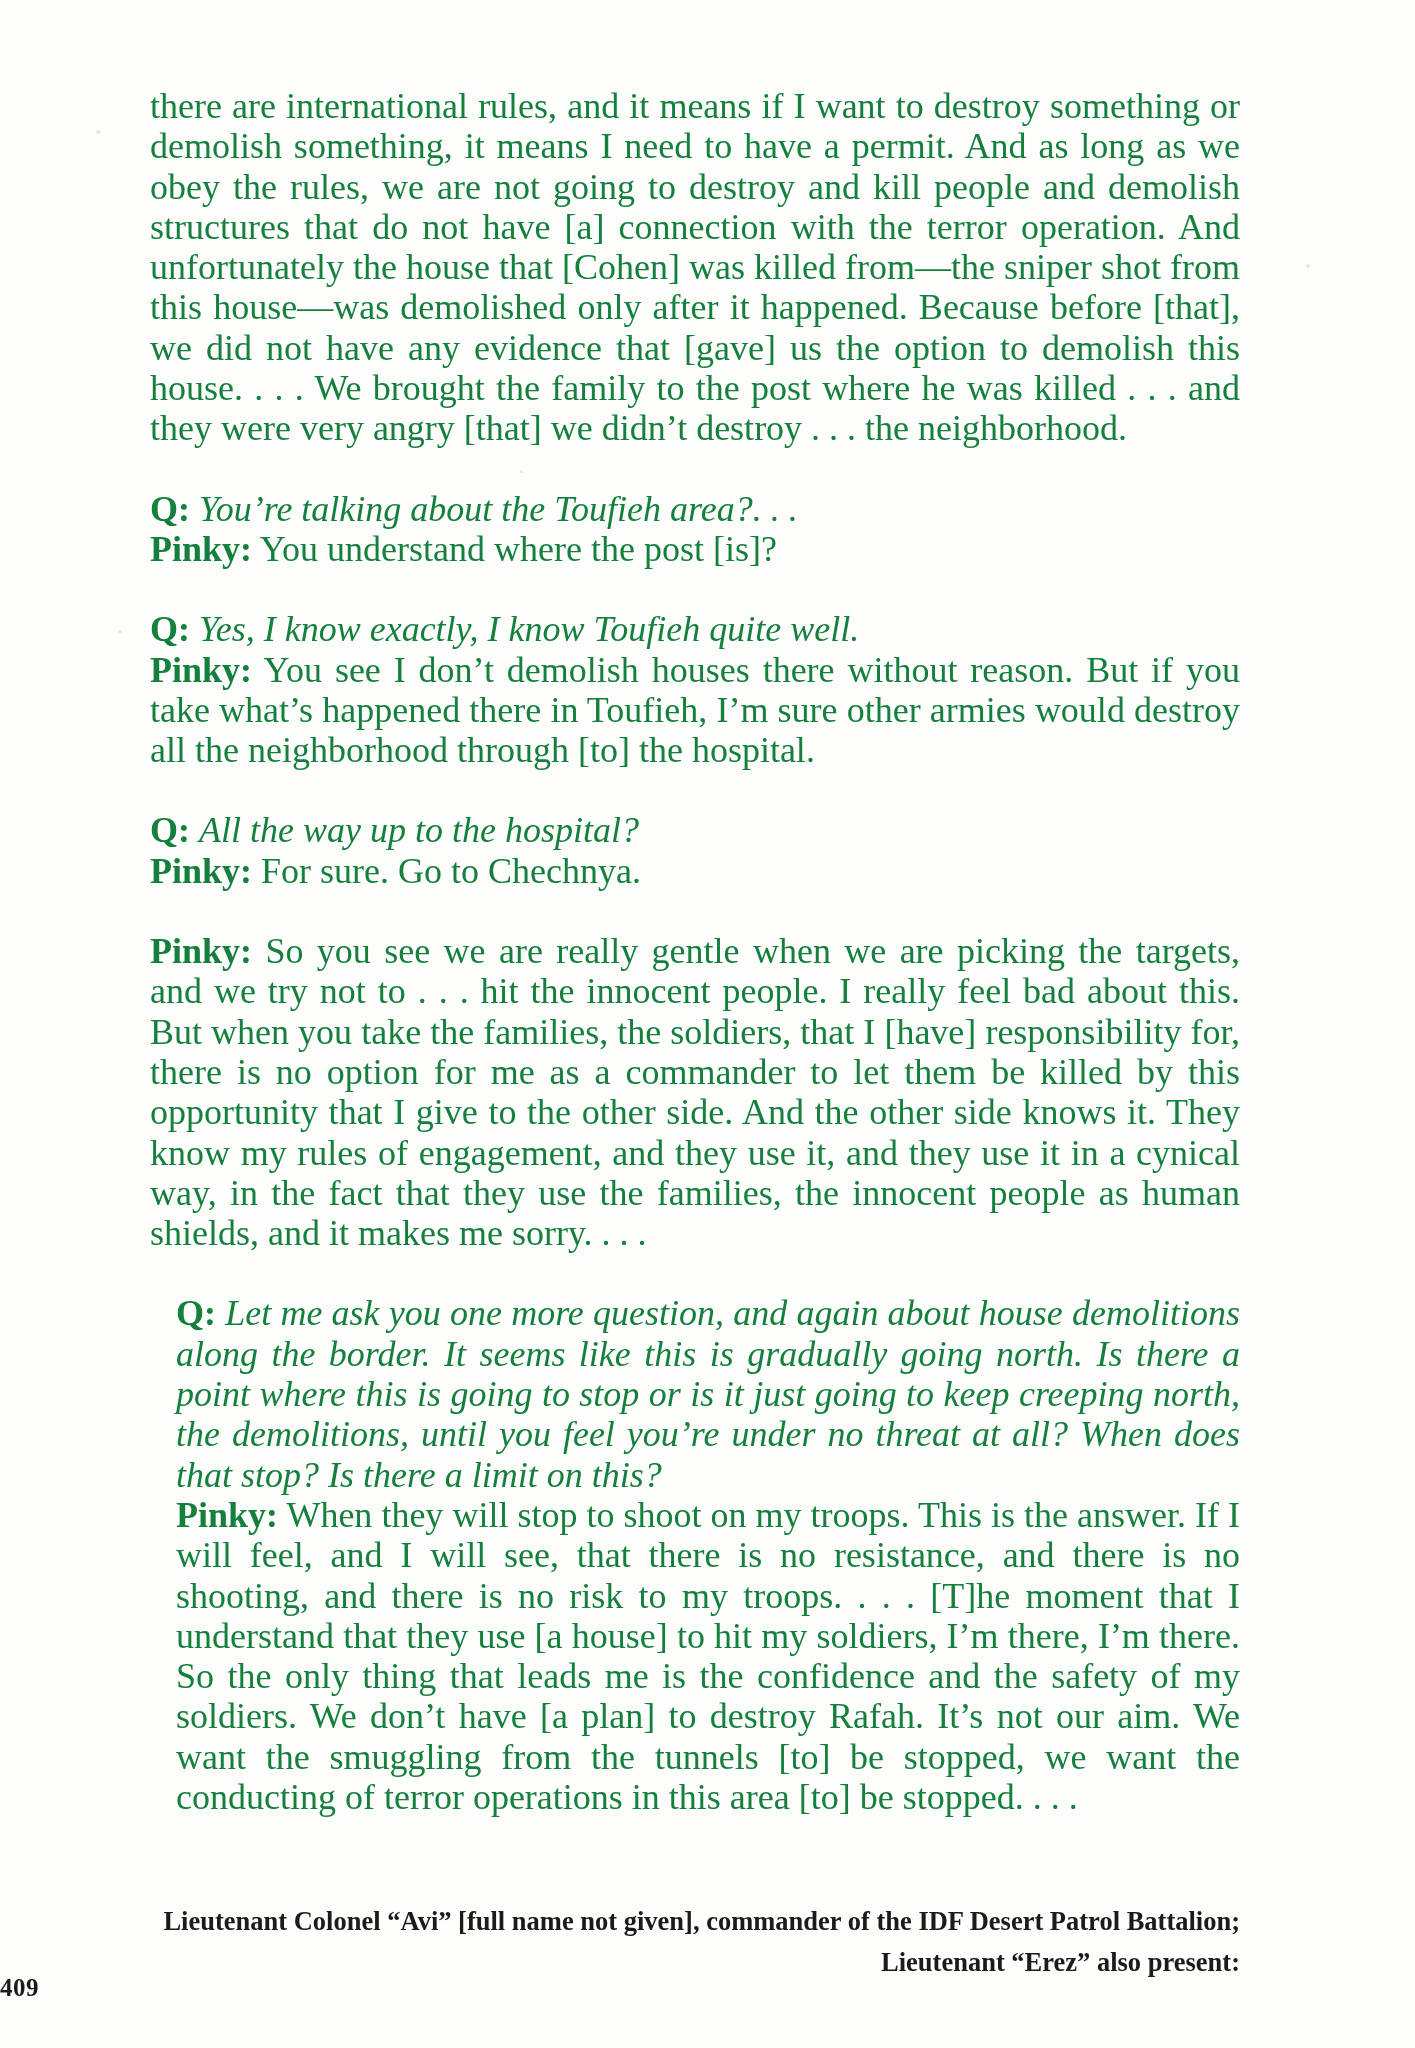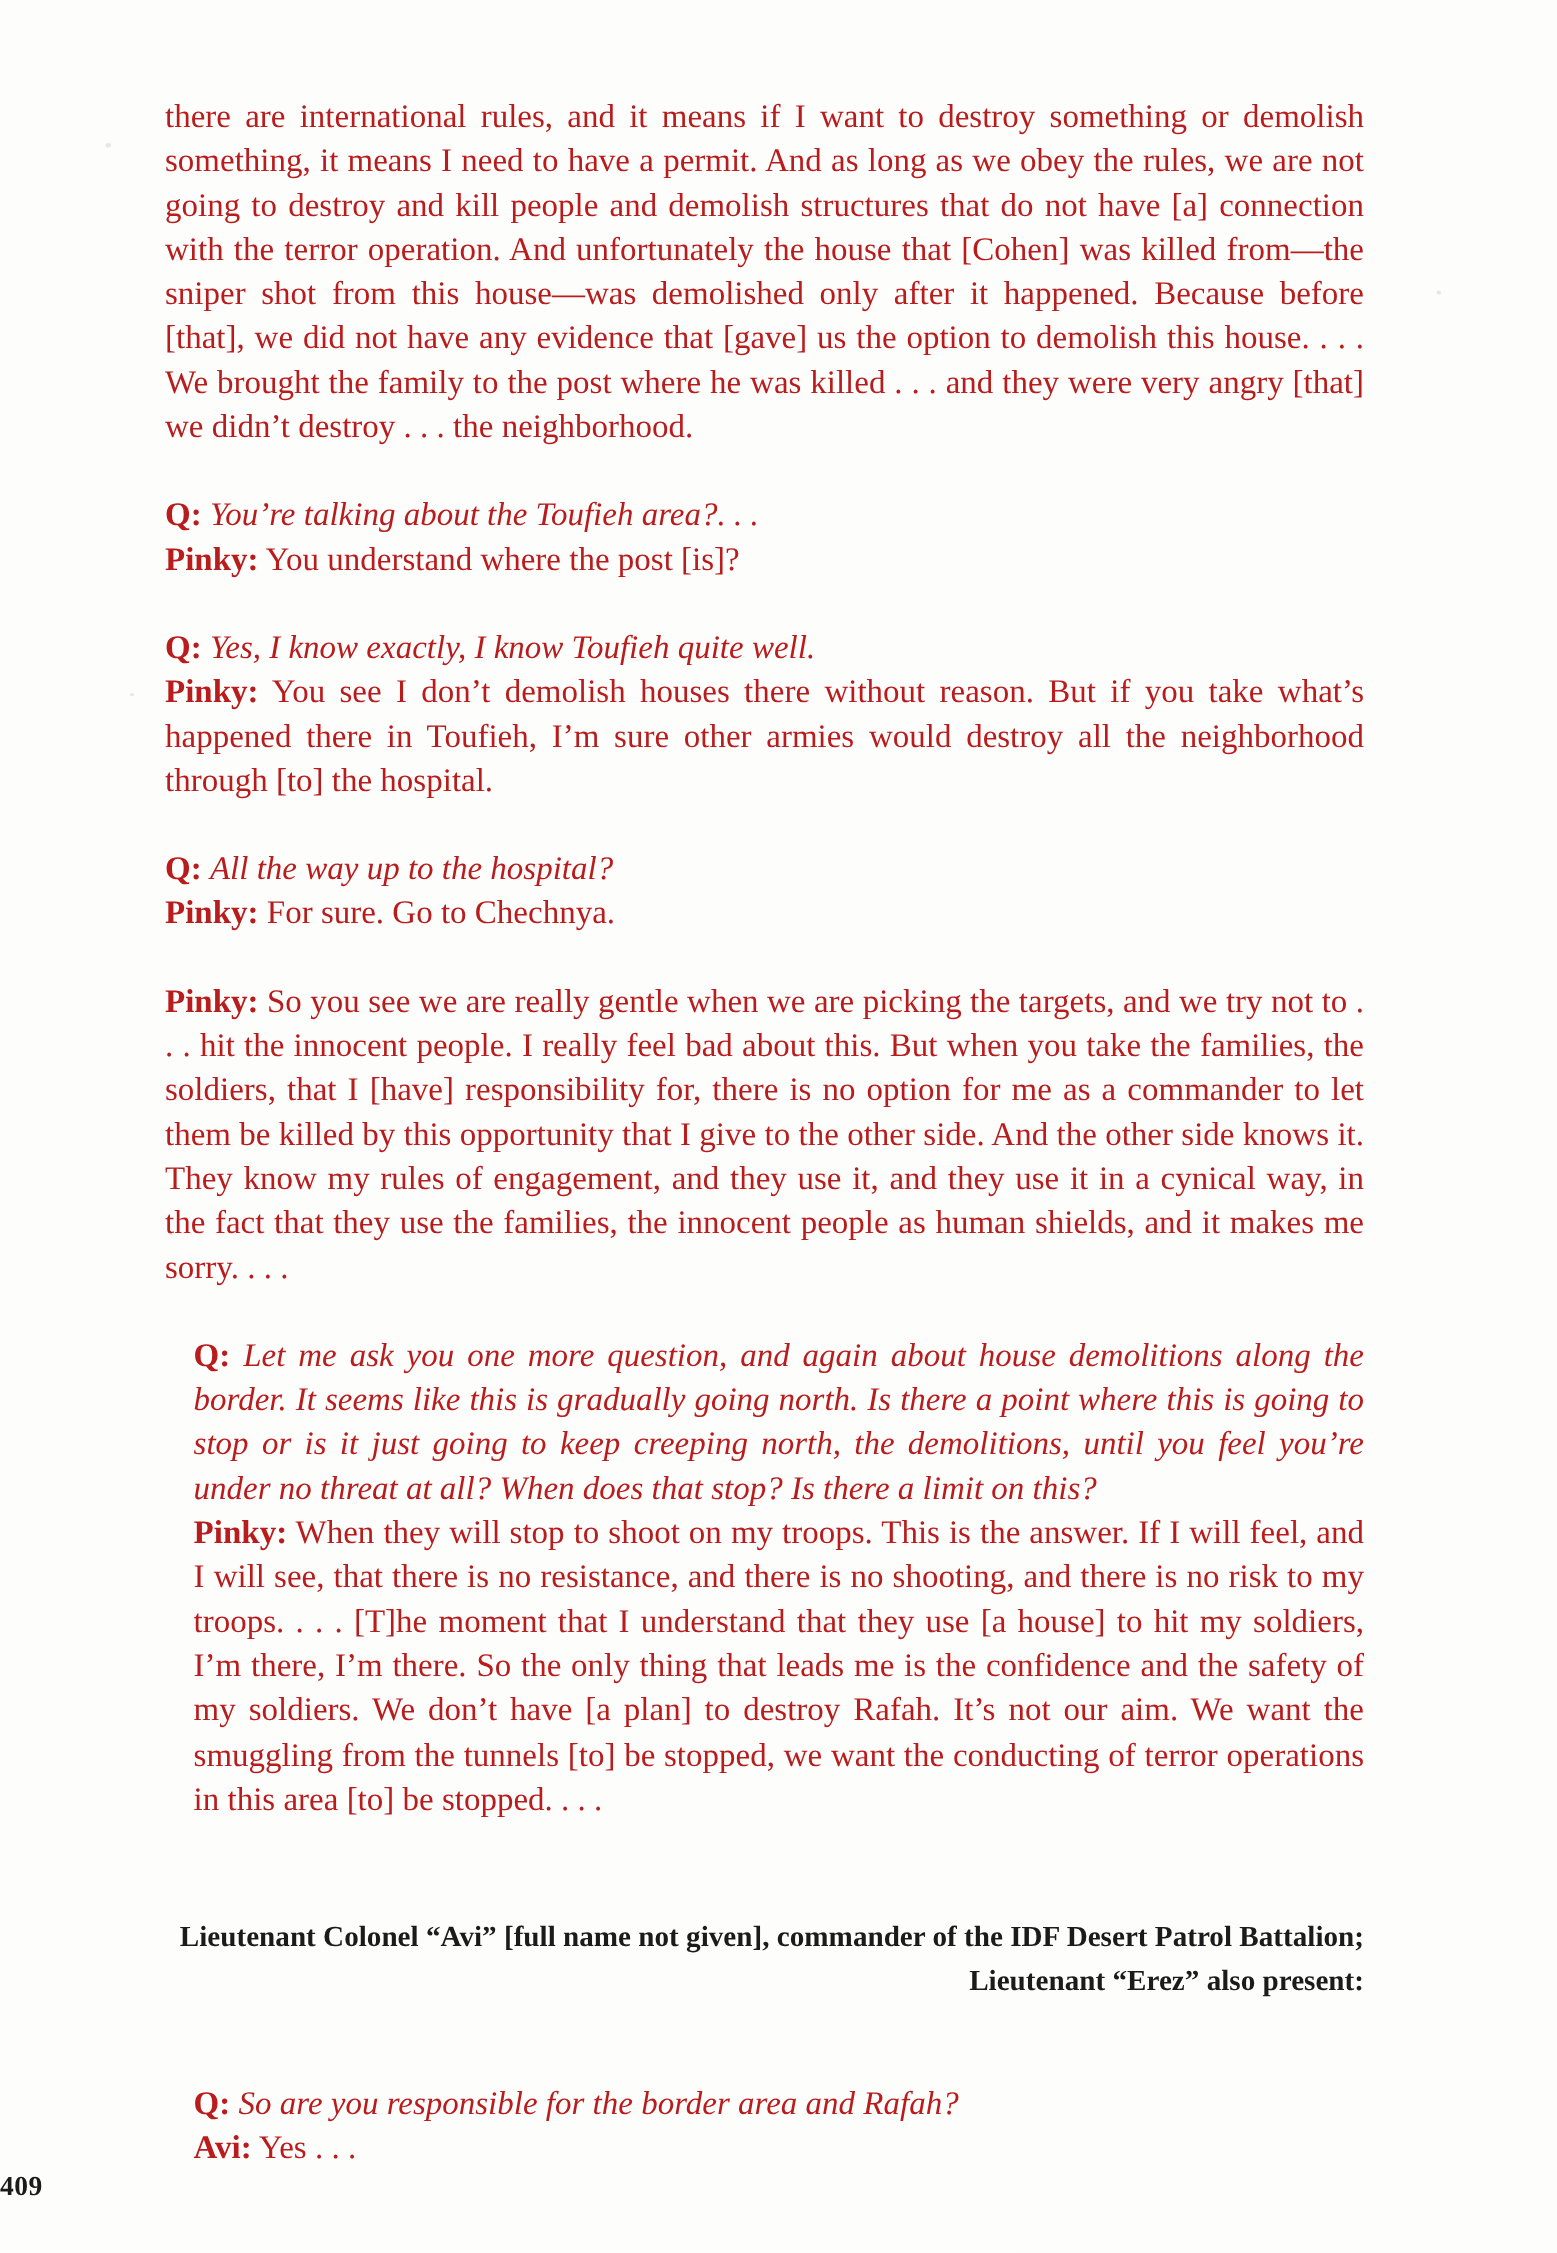--- a/index.html
+++ b/index.html
@@ -22,27 +22,27 @@
     box-sizing: border-box;
   }
   .content {
     position: absolute;
     left: 150px;
     top: 86px;
     width: 1090px;
   }
   p {
     margin: 0;
-    font-size: 30px;
+    font-size: 36px;
     line-height: 40.3px;
     text-align: justify;
     text-justify: inter-word;
     -webkit-hyphens: none;
     hyphens: none;
-    color: #b91c1c;
+    color: #15803d;
   }
   .body-para {
     margin-bottom: 0;
   }
   .block {
     margin-top: 40px;
   }
   .speaker {
     font-weight: bold;
   }

